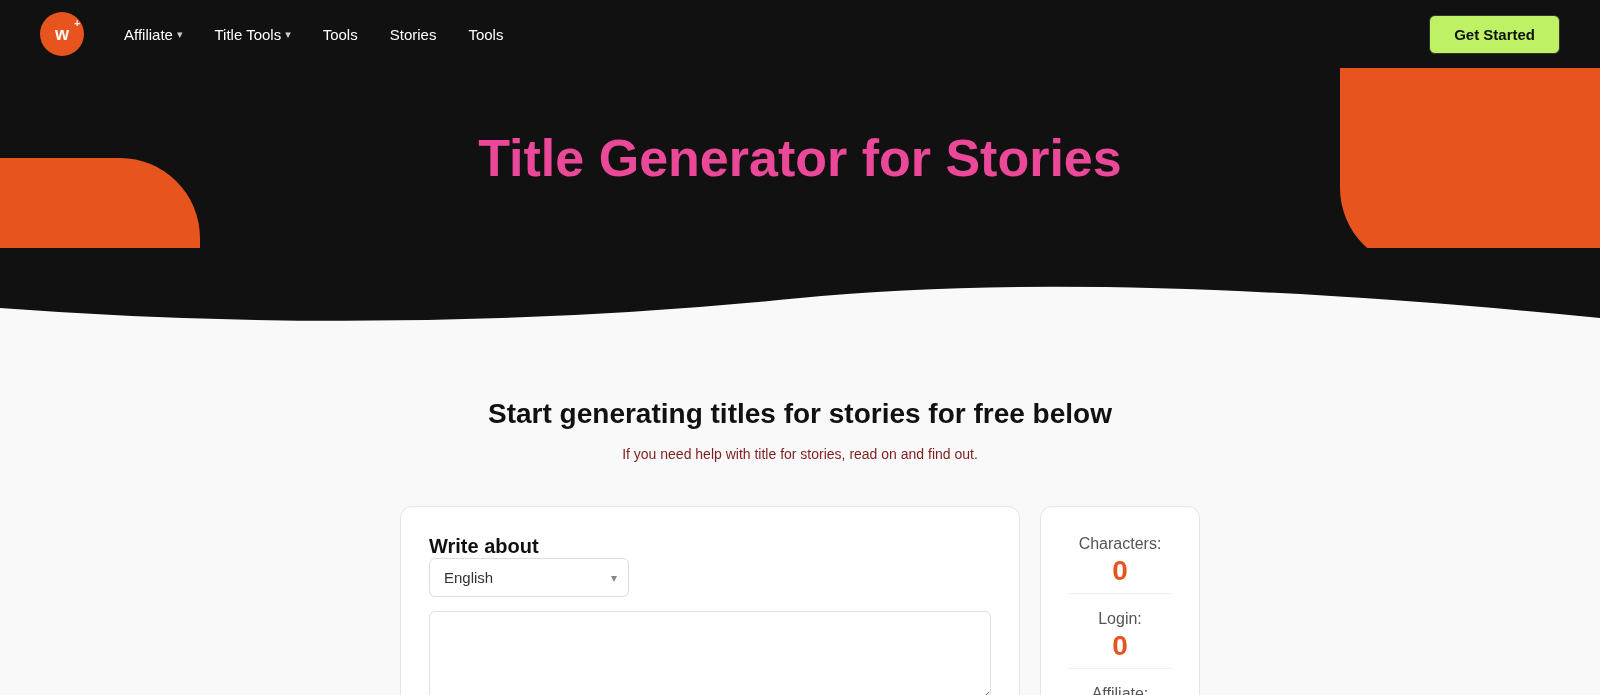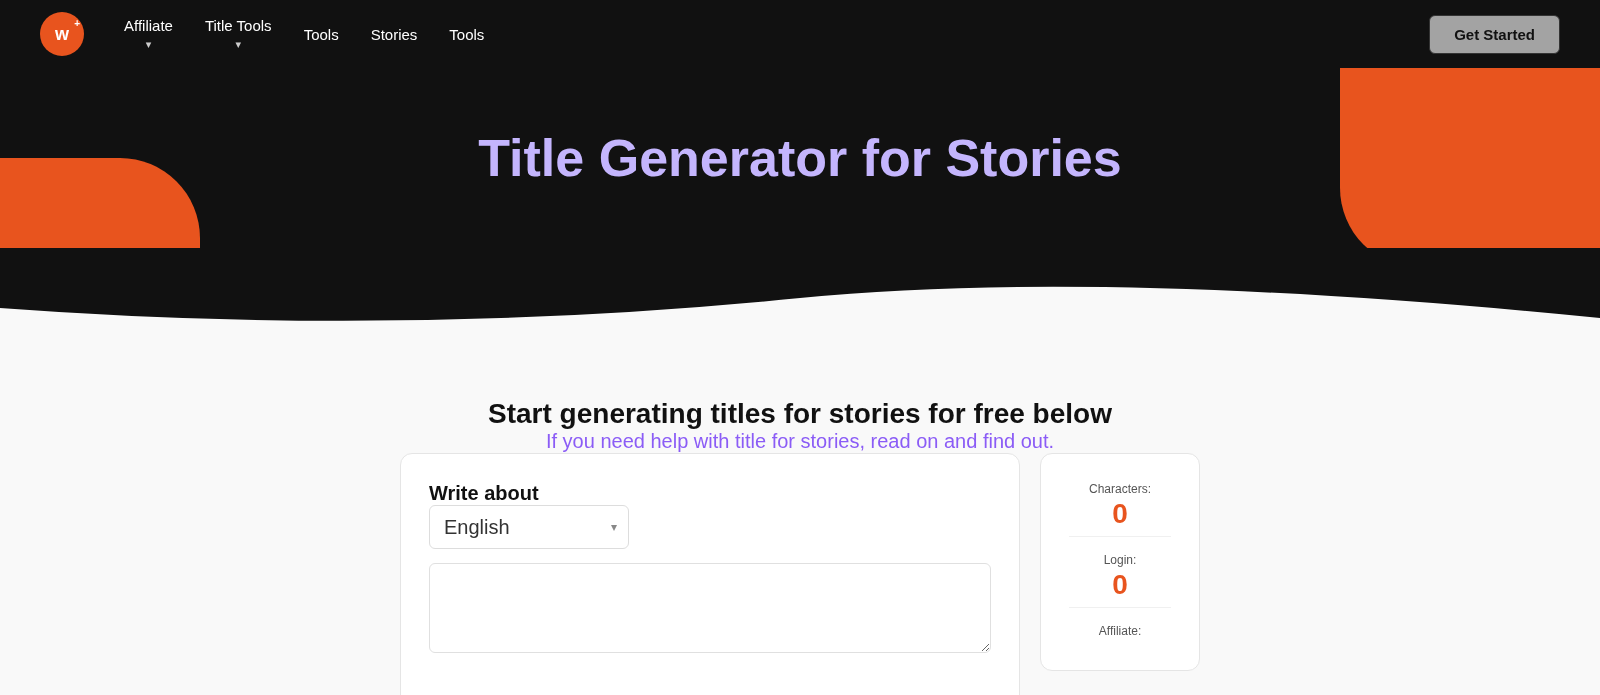--- a/index.html
+++ b/index.html
@@ -27,43 +27,43 @@
     }
     .nav-logo sup {
       font-size: 10px; position: absolute; top: 6px; right: 4px;
     }
     .nav-links {
       display: flex; align-items: center; gap: 32px;
       flex: 1;
     }
     .nav-link {
       color: #fff; text-decoration: none; font-size: 15px; font-weight: 400;
-      display: flex; align-items: center; gap: 4px; cursor: pointer; flex-direction: column;
+      display: flex; align-items: center; gap: 4px; cursor: pointer;
     }
     .nav-link .chevron { font-size: 11px; color: #ccc; }
     .nav-cta {
-      background: #a3a3a3; color: #111;
+      background: #bef264; color: #111;
       border: 1.5px solid #333;
       padding: 10px 24px;
       border-radius: 6px;
       font-size: 15px; font-weight: 600;
       cursor: pointer;
     }
 
     
     .hero {
       background: #111;
       position: relative;
       padding: 60px 0 0 0;
       text-align: center;
       overflow: hidden;
       min-height: 200px;
     }
     .hero h1 {
-      color: #c4b5fd;
+      color: #ec4899;
       font-size: 52px;
       font-weight: 800;
       position: relative;
       z-index: 2;
       padding-bottom: 60px;
     }
     
     .hero-wave {
       position: relative;
       height: 90px;
@@ -96,24 +96,26 @@
     
     .content {
       background: #f9f9f9;
       padding: 60px 20px 40px;
       text-align: center;
     }
     .content h2 {
       font-size: 28px;
       font-weight: 800;
       color: #111;
+      margin-bottom: 16px;
     }
     .content .subtitle {
-      font-size: 20px;
-      color: #8b5cf6;
+      font-size: 14px;
+      color: #7f1d1d;
+      margin-bottom: 44px;
     }
 
     
     .form-section {
       display: flex;
       justify-content: center;
       gap: 20px;
       align-items: flex-start;
       max-width: 1200px;
       margin: 0 auto;
@@ -139,21 +141,21 @@
       display: inline-block;
       width: 200px;
       margin-bottom: 14px;
     }
     .lang-select {
       width: 100%;
       appearance: none;
       border: 1px solid #ddd;
       border-radius: 6px;
       padding: 10px 36px 10px 14px;
-      font-size: 20px;
+      font-size: 15px;
       color: #333;
       background: #fff;
       cursor: pointer;
     }
     .lang-select-chevron {
       position: absolute;
       right: 12px; top: 50%;
       transform: translateY(-50%);
       color: #888; font-size: 12px;
       pointer-events: none;
@@ -182,21 +184,21 @@
       display: flex;
       flex-direction: column;
       gap: 8px;
     }
     .stat-item {
       padding: 8px 0;
       border-bottom: 1px solid #f0f0f0;
     }
     .stat-item:last-child { border-bottom: none; }
     .stat-label {
-      font-size: 12px;
+      font-size: 16px;
       color: #555;
       margin-bottom: 4px;
     }
     .stat-value {
       font-size: 28px;
       font-weight: 700;
       color: #e8541e;
       line-height: 1;
     }
   </style>

